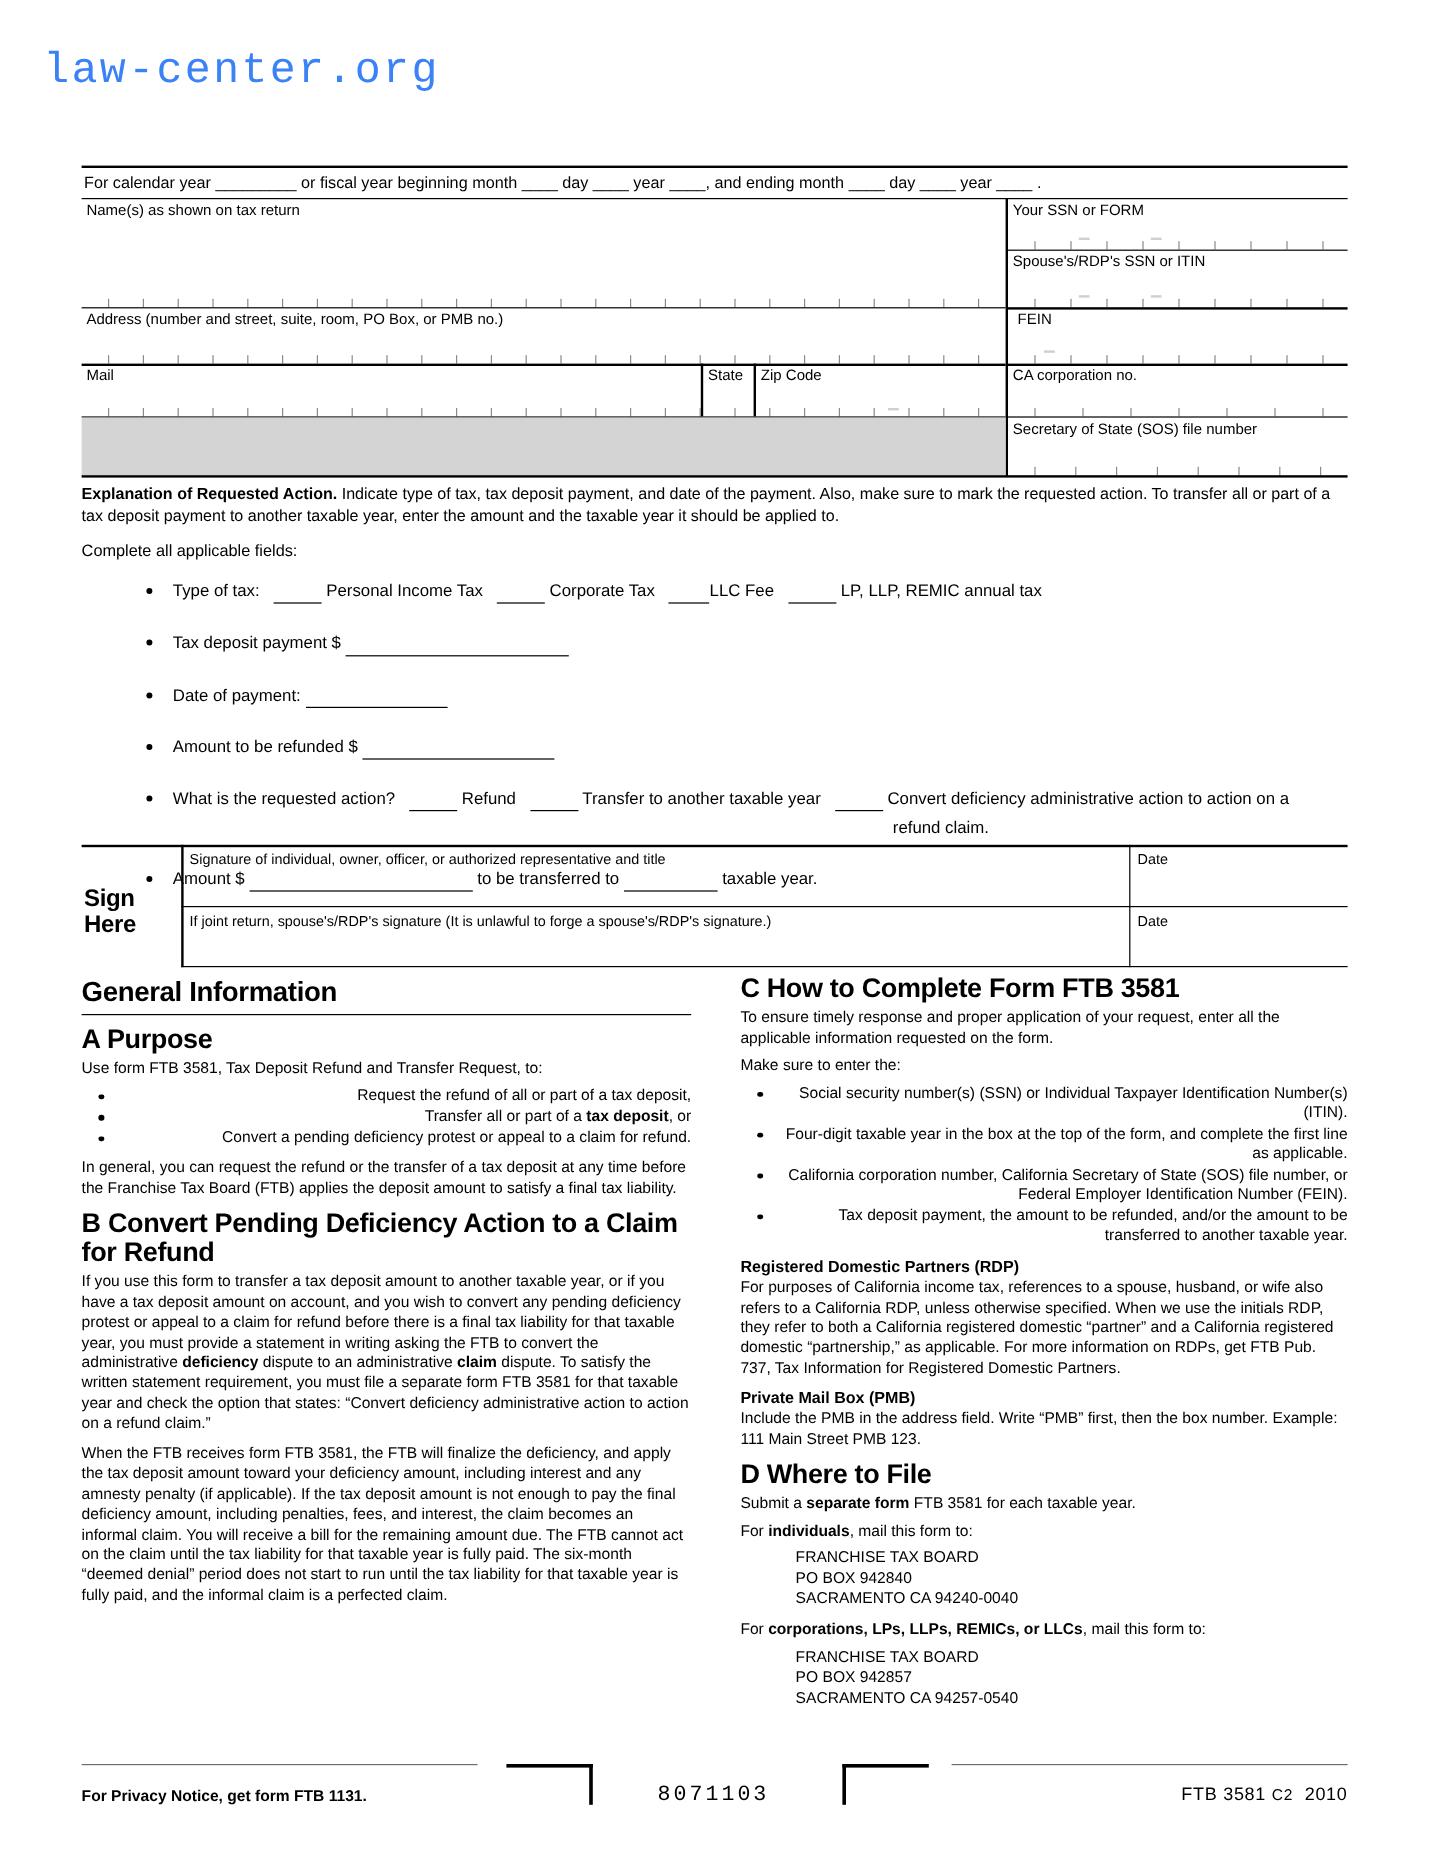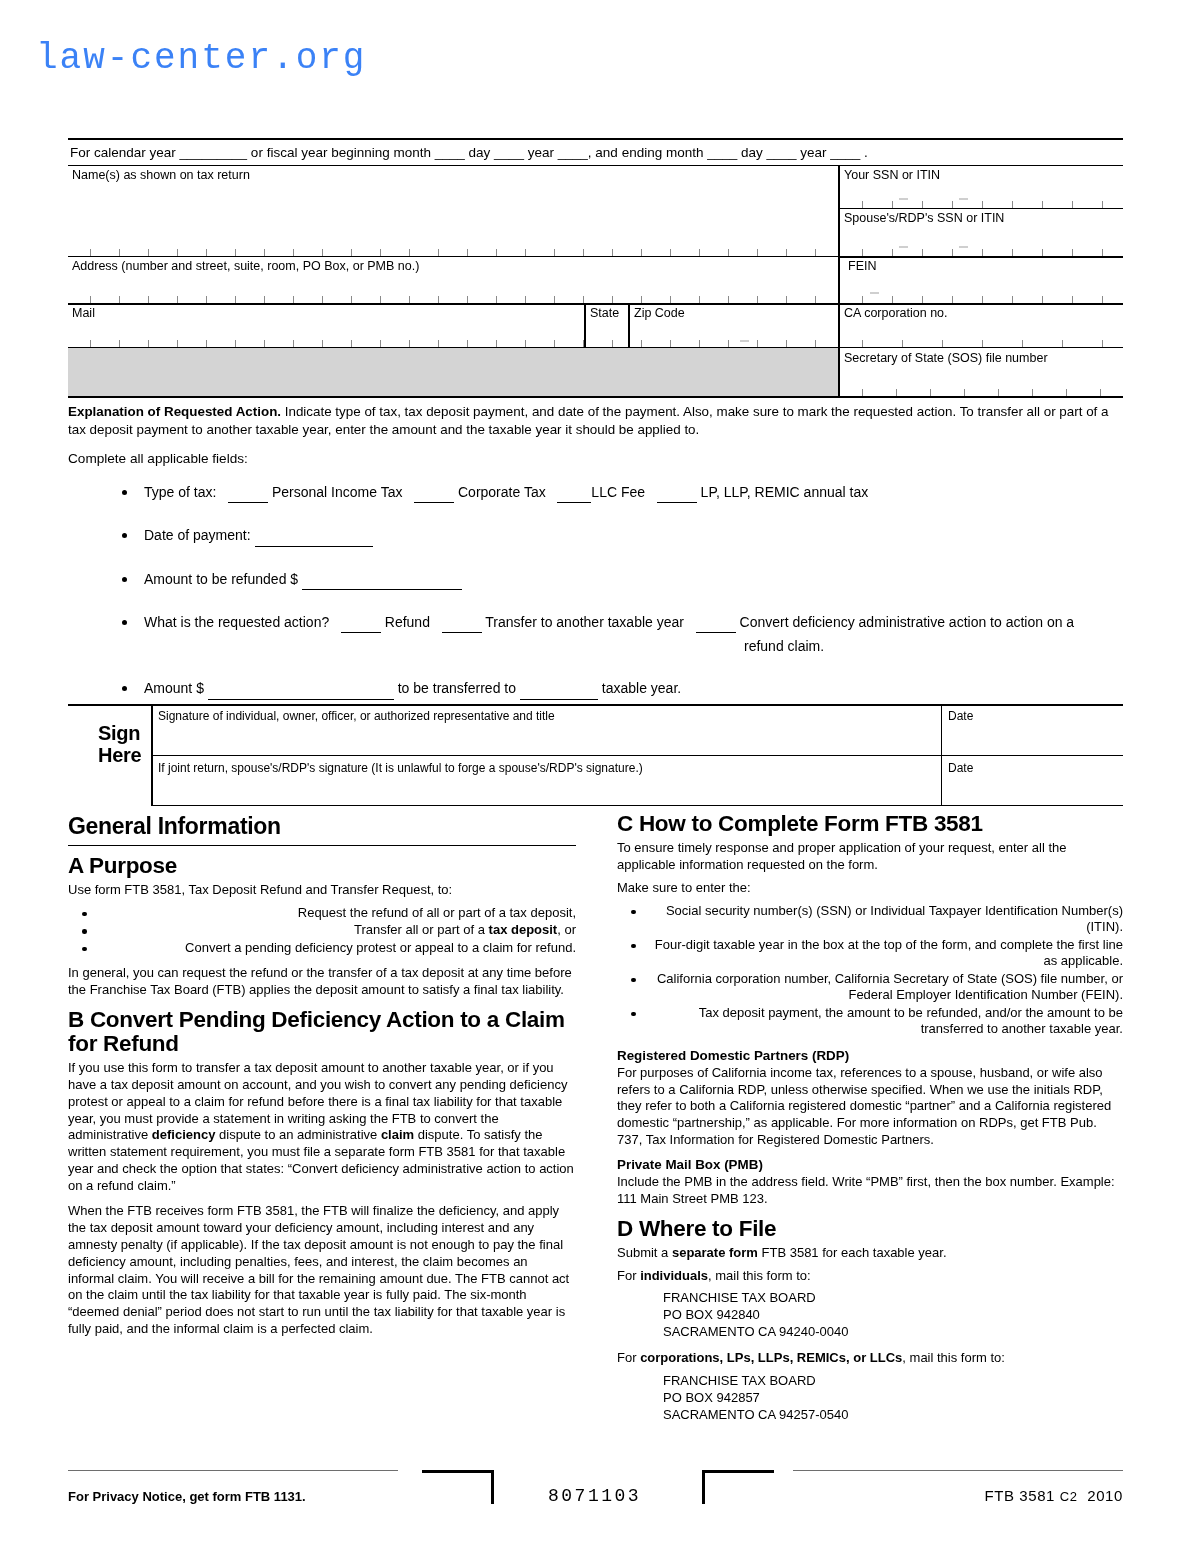--- a/index.html
+++ b/index.html
@@ -235,21 +235,21 @@
       <i style="left:658px"></i>
       <i style="left:687px"></i>
     <i style="left:716px"></i>
       <i style="left:745px"></i>
   </div>
   <div class="dashsep" style="left:740px;top:340px;"></div>
   <div class="rule-thin" style="left:68px;top:347px;width:770px;"></div>
 
   <div class="shade" style="left:68px;top:348px;width:770px;height:48px;"></div>
 
-  <div class="fld-lbl" style="left:844px;top:168px;">Your SSN or ITIN</div>
+  <div class="fld-lbl" style="left:844px;top:168px;">Your SSN or FORM</div>
   <div class="comb" style="left:844px;top:201px;width:278px;">
     <i style="left:18px"></i>
       <i style="left:48px"></i>
       <i style="left:78px"></i>
       <i style="left:108px"></i>
     <i style="left:138px"></i>
       <i style="left:168px"></i>
       <i style="left:198px"></i>
       <i style="left:228px"></i>
     <i style="left:258px"></i>
@@ -325,20 +325,24 @@
       <span>Type of tax:</span>
       &nbsp;&nbsp;<span class="ul u-s">&nbsp;</span>
       <span>Personal Income Tax</span>
       &nbsp;&nbsp;<span class="ul u-s">&nbsp;</span>
       <span>Corporate Tax</span>
       &nbsp;&nbsp;<span class="ul u-xs">&nbsp;</span><span>LLC Fee</span>
       &nbsp;&nbsp;<span class="ul u-s">&nbsp;</span>
       <span>LP, LLP, REMIC annual tax</span>
     </div>
 
+    <div class="bl">
+      <span>Tax deposit payment $</span>
+      <span class="ul u-xxl">&nbsp;</span>
+    </div>
 
     <div class="bl">
       <span>Date of payment:</span>
       <span class="ul u-l">&nbsp;</span>
     </div>
 
     <div class="bl">
       <span>Amount to be refunded $</span>
       <span class="ul u-xl">&nbsp;</span>
     </div>
@@ -363,21 +367,21 @@
     </div>
 
   </div>
 
   <div class="rule-thick" style="left:68px;top:704px;width:1055px;height:2.4px;"></div>
   <div class="vrule" style="left:151px;top:704px;height:102px;"></div>
   <div class="vrule" style="left:941px;top:704px;height:102px;width:1.1px;"></div>
   <div class="rule-thin" style="left:151px;top:755px;width:972px;"></div>
   <div class="rule-thin" style="left:151px;top:805px;width:972px;"></div>
 
-  <div class="sign-label" style="left:70px;top:722px;margin-left:28px;">
+  <div class="sign-label" style="left:70px;top:738px;">
     <span>Sign</span><br>
     <span>Here</span>
   </div>
   <div class="sig-txt" style="left:158px;top:709px;">Signature of individual, owner, officer, or authorized representative and title</div>
   <div class="sig-txt" style="left:948px;top:709px;">Date</div>
   <div class="sig-txt" style="left:158px;top:761px;">If joint return, spouse's/RDP's signature (It is unlawful to forge a spouse's/RDP's signature.)</div>
   <div class="sig-txt" style="left:948px;top:761px;">Date</div>
 
   <div class="col colL">
     <div class="h-main">General Information</div>

